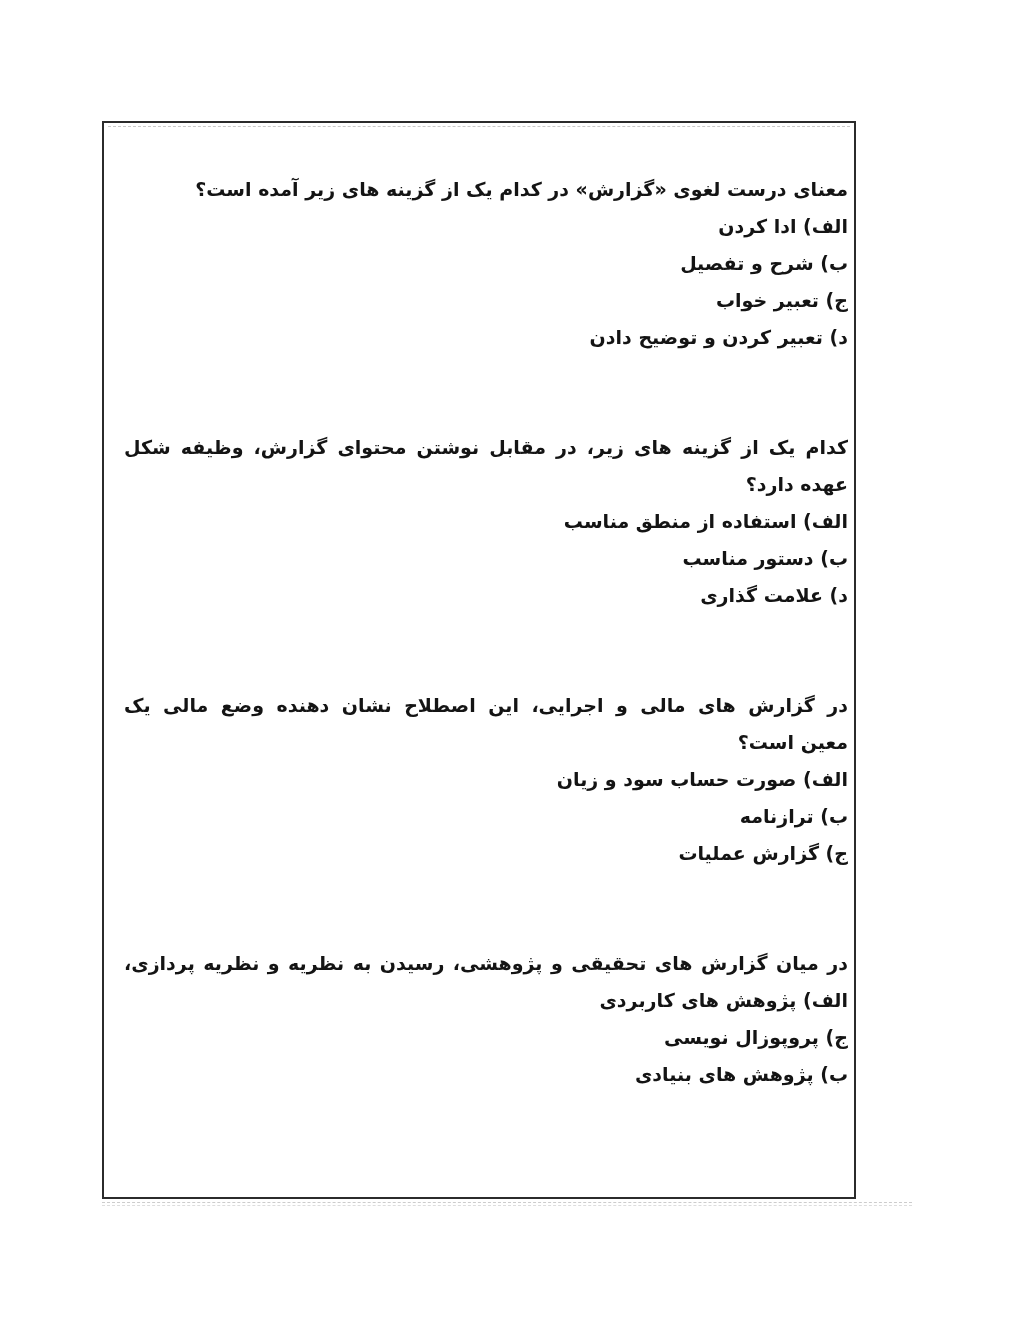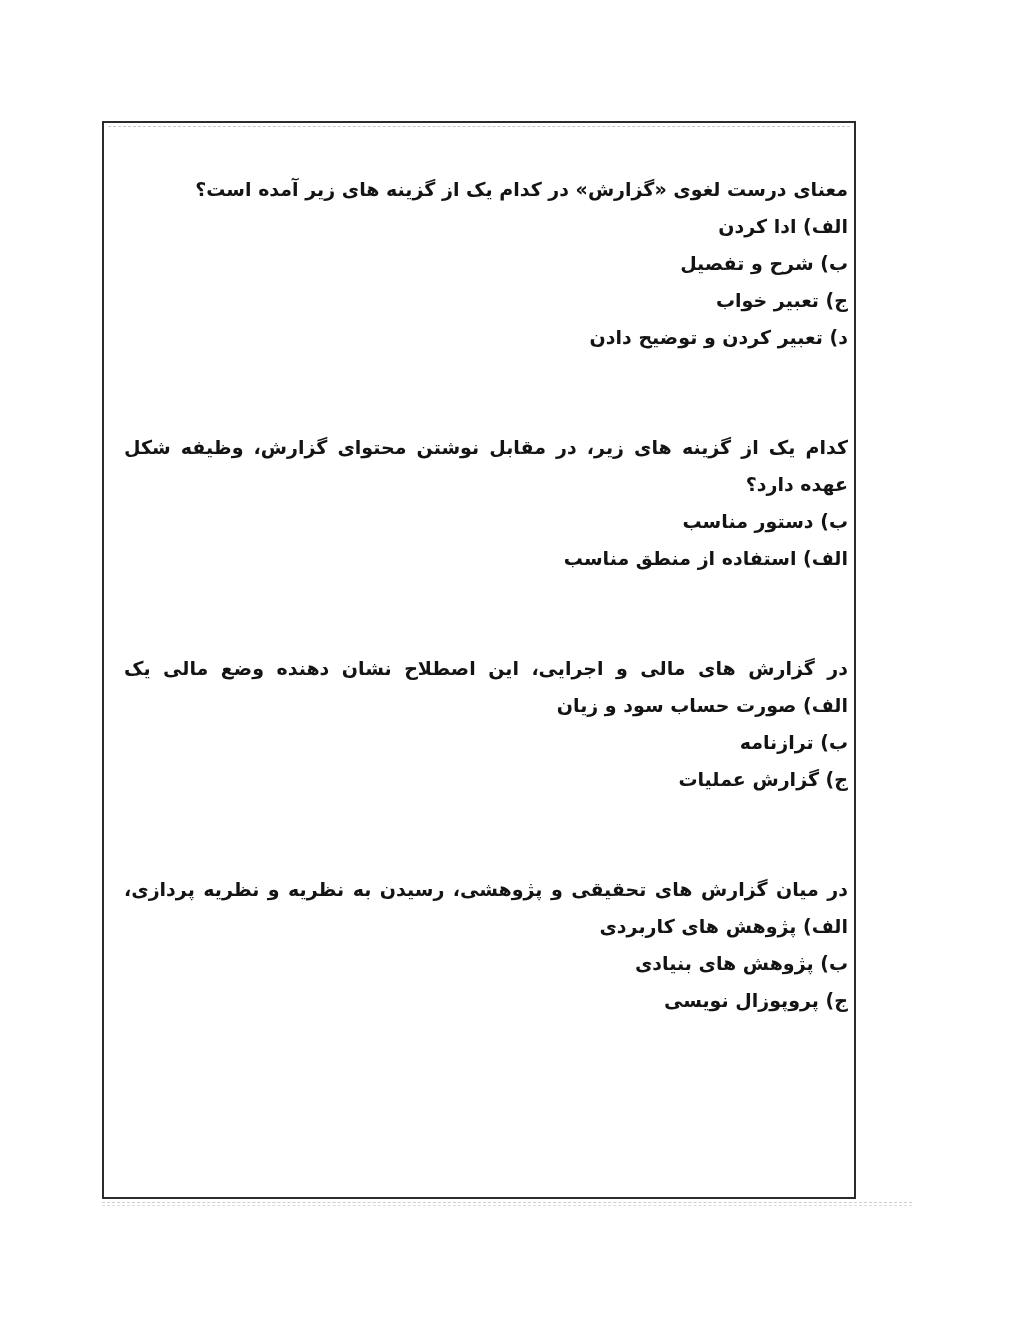--- a/index.html
+++ b/index.html
@@ -79,34 +79,36 @@
     <p class="line">معنای درست لغوی «گزارش» در کدام یک از گزینه های زیر آمده است؟</p>
     <p class="line option">الف) ادا کردن</p>
     <p class="line option">ب) شرح و تفصیل</p>
     <p class="line option">ج) تعبیر خواب</p>
     <p class="line option">د) تعبیر کردن و توضیح دادن</p>
   </div>
 
   <div class="qblock">
     <p class="line fill">کدام یک از گزینه های زیر، در مقابل نوشتن محتوای گزارش، وظیفه شکل دهی ساختار گزارش را بر</p>
     <p class="line">عهده دارد؟</p>
+    <p class="line option">الف) استفاده از منطق مناسب</p>
     <p class="line option">ب) دستور مناسب</p>
-    <p class="line option">الف) استفاده از منطق مناسب</p>
+    <p class="line option">د) علامت گذاری</p>
   </div>
 
   <div class="qblock">
     <p class="line fill">در گزارش های مالی و اجرایی، این اصطلاح نشان دهنده وضع مالی یک سازمان، طی یک دوره زمانی</p>
+    <p class="line">معین است؟</p>
     <p class="line option">الف) صورت حساب سود و زیان</p>
     <p class="line option">ب) ترازنامه</p>
     <p class="line option">ج) گزارش عملیات</p>
   </div>
 
   <div class="qblock">
     <p class="line fill">در میان گزارش های تحقیقی و پژوهشی، رسیدن به نظریه و نظریه پردازی، هدف غایی کدامیک از</p>
     <p class="line option">الف) پژوهش های کاربردی</p>
+    <p class="line option">ج) پروپوزال نویسی</p>
     <p class="line option">ب) پژوهش های بنیادی</p>
-    <p class="line option">ج) پروپوزال نویسی</p>
   </div>
 
 </div>
 
 <div class="underline-artifact-1"></div>
 <div class="underline-artifact-2"></div>
 
 </body></html>

